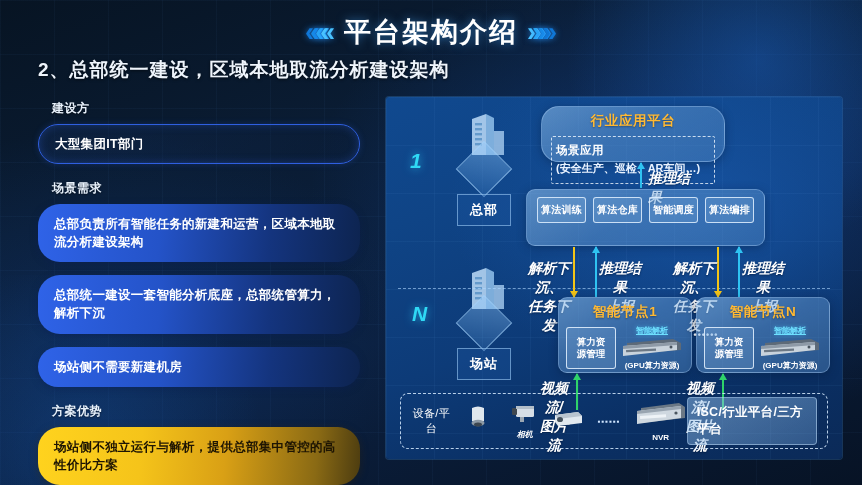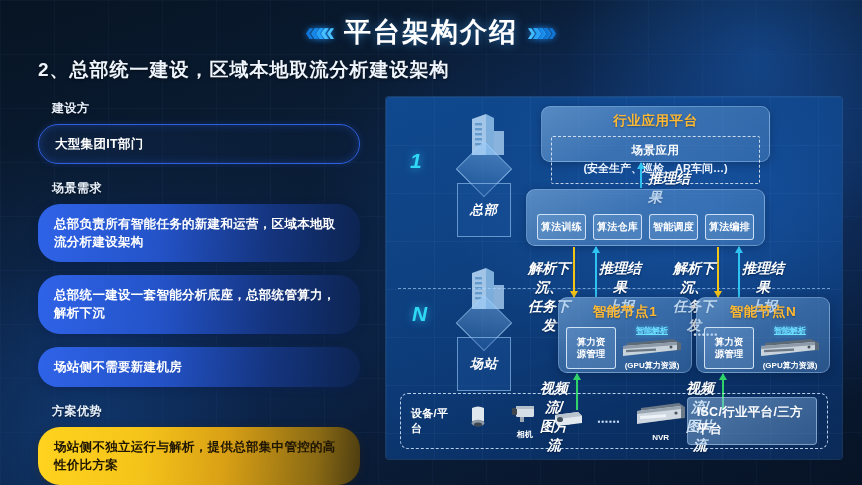--- a/index.html
+++ b/index.html
@@ -125,48 +125,48 @@
     position:absolute; left:50%; top:38px; transform:translateX(-50%) ;
     width:76px; height:30px;
   }
   .plat:before {
     content:""; position:absolute; left:50%; top:0; transform:translate(-50%,0) rotate(45deg);
     width:38px; height:38px;
     background: linear-gradient(145deg, rgba(150,205,255,0.42), rgba(90,160,230,0.18));
     border:1px solid rgba(175,220,255,0.5);
   }
   .node-label {
-    position:relative; z-index:3; margin-top:10px;
-    display:inline-block; padding:17px 12px;
+    position:relative; z-index:3; margin-top:21px;
+    display:inline-block; padding:6px 12px;
     border:1px solid rgba(170,215,255,0.55);
     background: rgba(30,86,160,0.35);
-    color:#ffffff; font-size:13px; font-weight:700; letter-spacing:1px;font-style:italic;
+    color:#ffffff; font-size:13px; font-weight:700; letter-spacing:1px;
   }
 
   
   .box {
     position:absolute;
     background: linear-gradient(150deg, rgba(138,186,232,0.58) 0%, rgba(106,160,216,0.45) 45%, rgba(92,148,206,0.38) 100%);
     border-radius: 9px;
     border: 1px solid rgba(190,222,255,0.35);
     box-shadow: 0 2px 10px rgba(3,22,52,0.35);
   }
   .box-title {
     text-align:center; font-size:13.5px; font-weight:700; letter-spacing:0.6px;
     color:#ffb933; text-shadow:0 1px 2px rgba(0,0,0,0.35);
   }
   .box-title .sub-ped { color:#f3f8ff; font-size:11.5px; font-weight:700; }
   .dashed-inner {
     margin: 6px 9px 8px 9px; border:1px dashed rgba(240,248,255,0.8);
-    padding: 6px 4px 7px; text-align:center; border-radius:2px;
+    padding: 6px 4px 7px; border-radius:2px;
   }
   .dashed-inner .l1 { color:#ffffff; font-size:11.5px; font-weight:700; letter-spacing:0.5px; }
   .dashed-inner .l2 { color:#eaf3ff; font-size:11px; font-weight:700; margin-top:3px; }
 
-  .chip-row { display:flex; gap:7px; justify-content:center; margin-top:24px; padding:0 10px;align-items:flex-end; }
+  .chip-row { display:flex; gap:7px; justify-content:center; margin-top:7px; padding:0 10px;align-items:flex-end; }
   .chip {
     flex:1; text-align:center; padding:5px 2px;
     border:1px solid rgba(225,240,255,0.85);
     border-radius:3px;
     background: rgba(150,195,238,0.22);
     color:#ffffff; font-size:10px; font-weight:700; letter-spacing:0.3px;
   }
 
   
   .snode { width:134px; height:76px; }
@@ -207,21 +207,21 @@
     position:absolute; left:12px; right:12px; height:0;
     border-top:1px dashed rgba(175,215,255,0.62);
   }
 
   
   .device-row {
     position:absolute; left:14px; right:14px; bottom:10px; height:56px;
     border:1px dashed rgba(215,235,255,0.85); border-radius:8px;
     display:flex; align-items:center; padding: 0 10px;
   }
-  .dev-label { color:#ffffff; font-size:11px; font-weight:700; letter-spacing:0.3px; }
+  .dev-label { color:#ffffff; font-size:11px; font-weight:400; letter-spacing:0.3px;text-align:center; }
   .dev-item { position:relative; text-align:center; }
   .dev-cap { display:block; color:#ffffff; font-size:8px; font-weight:700; margin-top:1px; }
   .dots { color:#cfe5ff; letter-spacing:1px; font-size:8px; font-weight:700; }
   .isc-box {
     margin-left:auto;
     background: linear-gradient(150deg, rgba(150,195,238,0.5), rgba(110,160,215,0.38));
     border:1px solid rgba(200,228,255,0.45); border-radius:4px;
     padding:6px 9px; color:#ffffff; font-size:12.5px; font-weight:700; letter-spacing:0.3px;
   }
 </style>
@@ -302,21 +302,21 @@
           <rect x="21" y="22" width="7" height="2.4"></rect>
             <rect x="21" y="27" width="7" height="2.4"></rect>
           <rect x="21" y="32" width="7" height="2.4"></rect>
         </g>
       </svg>
       <div class="plat"></div>
     </div>
     <span class="node-label">场站</span>
   </div>
 
-  <div class="box" style="left:155px; top:9px; width:229px; height:56px;">
+  <div class="box" style="left:155px; top:9px; width:184px; height:56px;border-radius:18px;">
     <div class="box-title" style="margin-top:5px;">行业应用平台</div>
     <div class="dashed-inner">
       <div class="l1">场景应用</div>
       <div class="l2">(安全生产、巡检、AR车间…)</div>
     </div>
   </div>
 
   <div class="arrow cyan" style="left:254px; top:66px; height:25px;">
     <div class="shaft"></div>
       <div class="head"></div>
@@ -440,21 +440,21 @@
     <span class="dev-label">设备/平台</span>
 
     <div class="dev-item" style="margin-left:16px;">
       <svg width="20" height="28" viewBox="0 0 20 28" aria-hidden="true">
         <path d="M4 3 q6 -3 12 0 l0 13 q-6 4 -12 0 z" fill="#dfe7ee"></path>
         <ellipse cx="10" cy="18" rx="6.5" ry="3.2" fill="#8d9aa6"></ellipse>
         <ellipse cx="10" cy="19.5" rx="4" ry="2" fill="#3c4650"></ellipse>
       </svg>
     </div>
 
-    <div class="dev-item" style="margin-left:22px;">
+    <div class="dev-item" style="margin-left:22px;font-style:italic;">
       <svg width="30" height="22" viewBox="0 0 30 22" aria-hidden="true">
         <rect x="6" y="4" width="18" height="11" rx="1.5" fill="#d6dee6"></rect>
         <rect x="2" y="6" width="5" height="7" rx="1" fill="#3e4750"></rect>
         <rect x="10" y="15" width="4" height="5" fill="#9aa6b2"></rect>
         <rect x="6" y="4" width="18" height="3" fill="#b3bec9"></rect>
       </svg>
       <span class="dev-cap">相机</span>
     </div>
 
     <div class="dev-item" style="margin-left:12px;">

